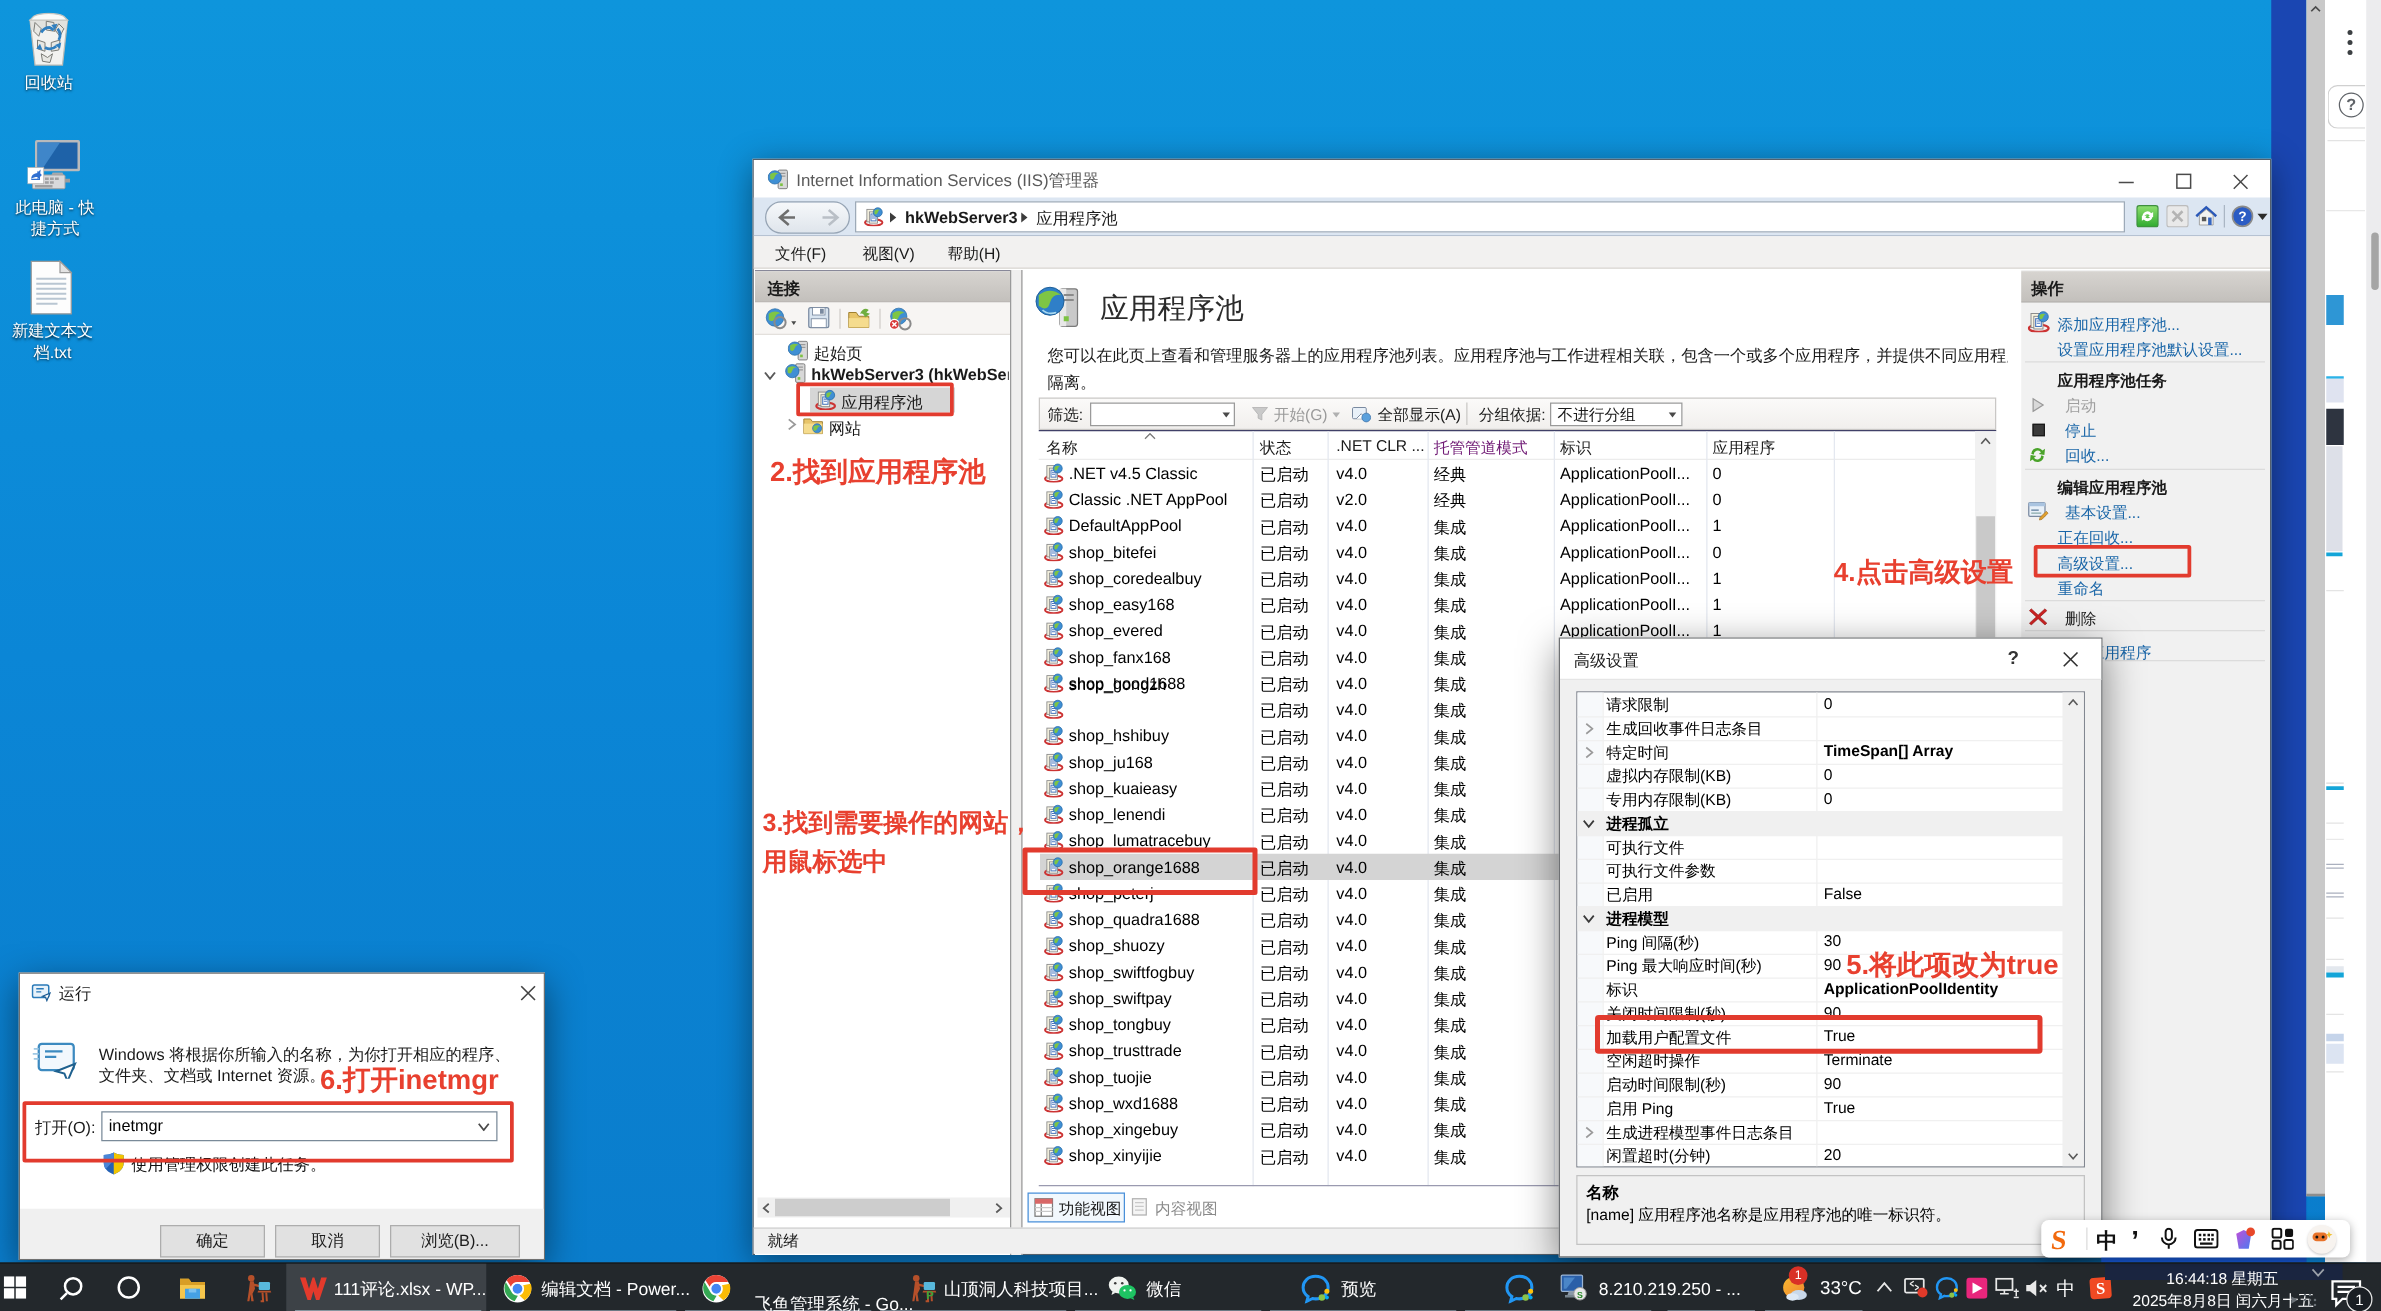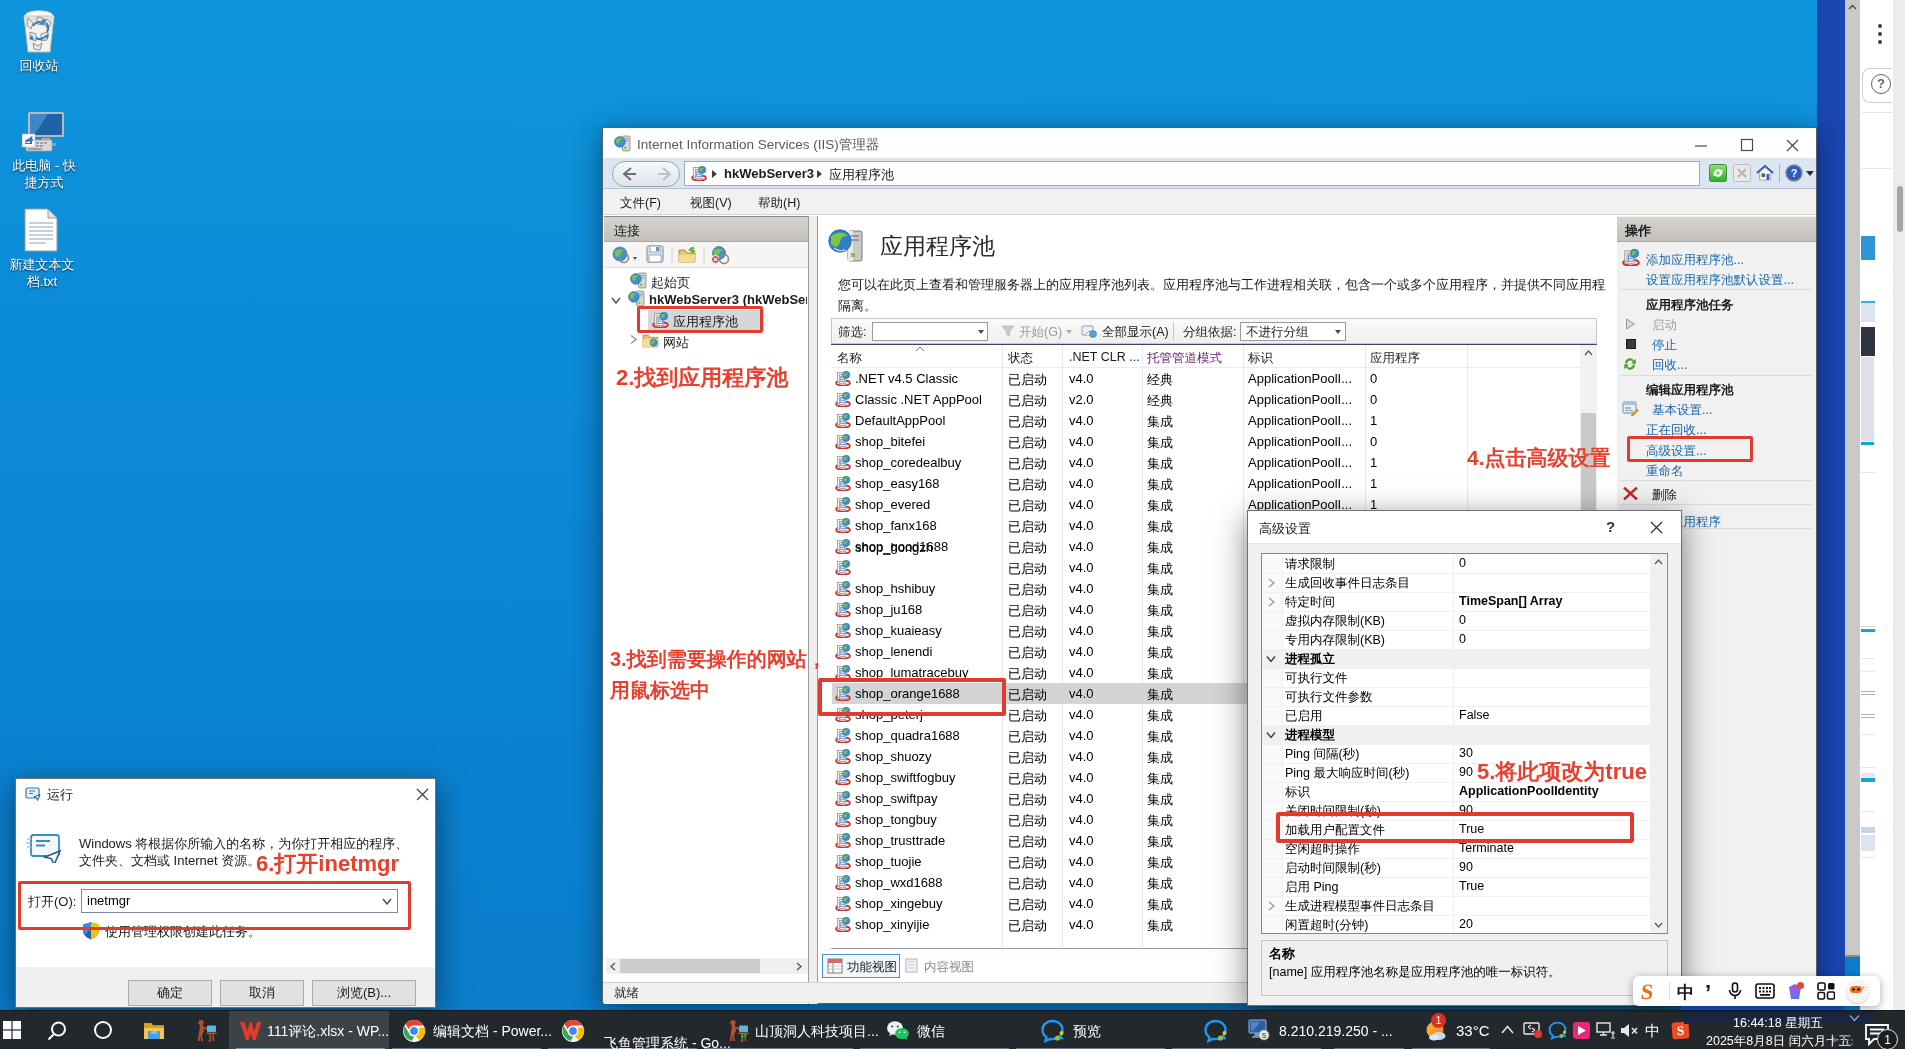--- a/index.html
+++ b/index.html
@@ -239,21 +239,21 @@
       <path d="M1 1 L5 6 L9 1 Z" fill="#2b2b2b"></path>
     </svg>
 
   <div class="abs" style="left:0;top:61px;width:1213px;height:26px;background:#f2f1f0;border-bottom:1px solid #d9d6d2;"></div>
   <div class="abs" style="left:17px;top:67px;color:#1a1a1a;">文件(F)</div>
   <div class="abs" style="left:87px;top:67px;color:#1a1a1a;">视图(V)</div>
   <div class="abs" style="left:155px;top:67px;color:#1a1a1a;">帮助(H)</div>
 
   <div class="abs" style="left:1px;top:88px;width:204px;height:788px;background:#fff;border-top:1px solid #889;"></div>
   <div class="abs" style="left:1px;top:89px;width:204px;height:25px;background:linear-gradient(180deg,#d7d4d0,#c3c0bc);border-bottom:1px solid #aaa7a3;"></div>
-  <div class="abs" style="left:11px;top:94px;font-weight:normal;color:#1a1a1a;font-size:13px;">连接</div>
+  <div class="abs" style="left:11px;top:94px;font-weight:bold;color:#1a1a1a;font-size:13px;">连接</div>
   <div class="abs" style="left:1px;top:114px;width:204px;height:26px;background:#f7f5f3;border-bottom:1px solid #e3e0dc;"></div>
 
   <svg class="abs" style="left:8px;top:117px" width="190" height="20" viewBox="0 0 190 20">
     <circle cx="9" cy="9" r="7" fill="#3f8fd4" stroke="#2a6da8" stroke-width=".6"></circle>
     <path d="M4 6 Q9 2.5 14 6 Q10.5 5 9 9 Q7.5 13.5 4 11 Z" fill="#7ec544"></path>
     <circle cx="13" cy="13" r="4.5" fill="none" stroke="#8a8a8a" stroke-width="1.6"></circle>
     <path d="M22 12 L26 12 L24 15 Z" fill="#4a4a4a"></path>
     <g transform="translate(36,1)">
       <rect x="0" y="0" width="16" height="16" rx="1.5" fill="#d8e4f0" stroke="#7a8aa0" stroke-width="1"></rect>
       <rect x="3" y="0" width="10" height="6" fill="#fff" stroke="#7a8aa0" stroke-width=".7"></rect>

